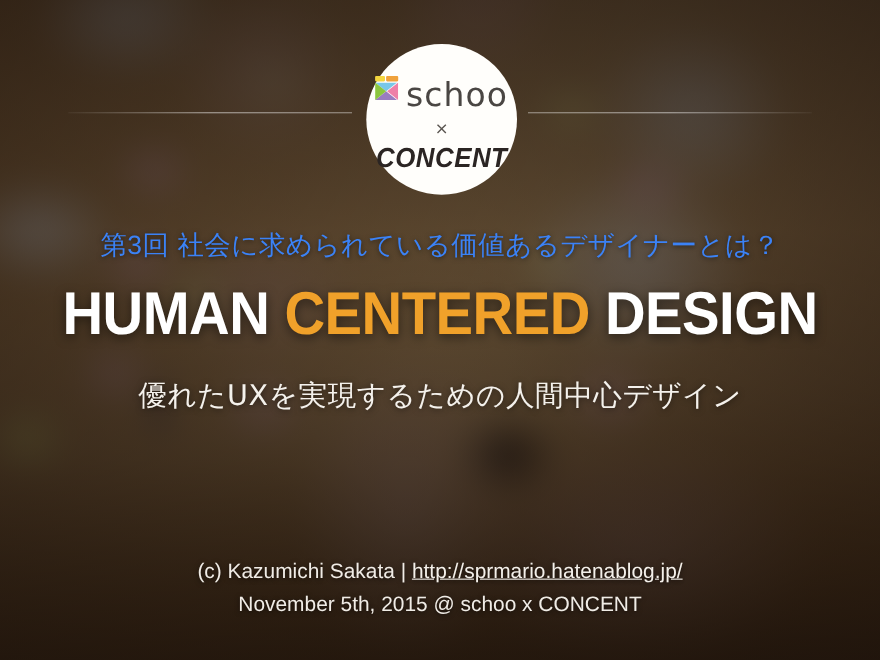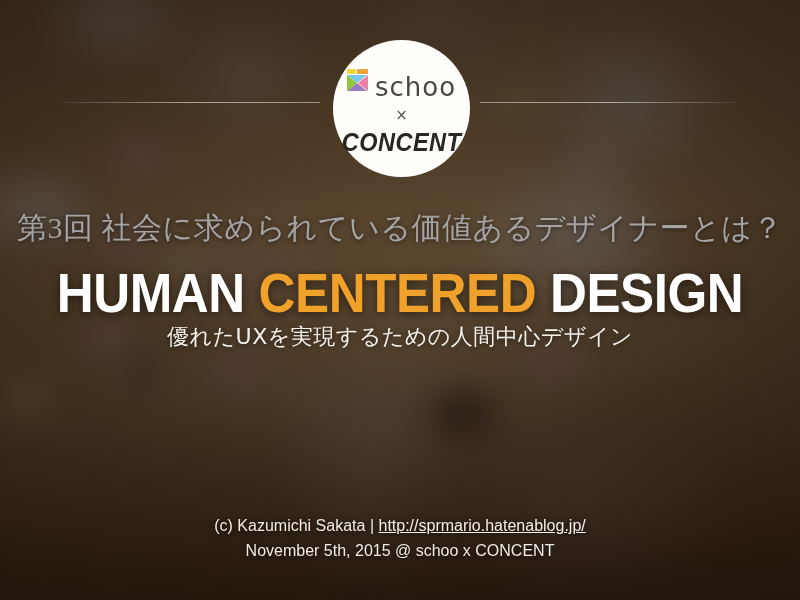--- a/index.html
+++ b/index.html
@@ -89,70 +89,70 @@
   .schoo-mark .bar.a { left:0;  width:9px;  background:#f4d63f; }
   .schoo-mark .bar.b { left:10px; width:11px; background:#f0a23c; }
   .schoo-mark .box { position:absolute; left:0; top:6px; width:21px; height:16px; overflow:hidden; }
   .schoo-mark .tri { position:absolute; width:0; height:0; }
   .tri.top   { top:0; left:0;  border-left:10.5px solid transparent; border-right:10.5px solid transparent; border-top:8px solid #79c7e8; }
   .tri.bot   { bottom:0; left:0; border-left:10.5px solid transparent; border-right:10.5px solid transparent; border-bottom:8px solid #9a7cc0; }
   .tri.lft   { left:0; top:0;  border-top:8px solid transparent; border-bottom:8px solid transparent; border-left:10.5px solid #8cc63f; }
   .tri.rgt   { right:0; top:0; border-top:8px solid transparent; border-bottom:8px solid transparent; border-right:10.5px solid #ef7fa8; }
   .schoo-word {
     font-family:"DejaVu Sans", sans-serif;
-    font-size:26px; font-weight:400; color:#4a4643;
+    font-size:30px; font-weight:400; color:#4a4643;
     letter-spacing:1px; line-height:1;margin-top:14px;
   }
   .cross-mark {
     font-family:"DejaVu Sans", sans-serif;
     font-size:15px; color:#5a5550; line-height:1;
     margin:7px 0 6px 0;
   }
   .concent-word {
     font-family:"Liberation Sans", sans-serif;
     font-size:25px; font-weight:700; font-style:italic;
     color:#2b2523; letter-spacing:.5px; line-height:1;
     transform:scaleX(.94);
   }
 
   
   #copy {
     position:absolute; left:0; right:0; top:208px;
     text-align:center;
   }
   #eyebrow {
-    font-family:Liberation Serif, serif;
-    font-size:30px; color:#a3a3a3; line-height:1.3;
+    font-family:Liberation Sans, sans-serif;
+    font-size:24px; color:#3b82f6; line-height:1.3;
     letter-spacing:.5px;
     text-shadow:0 1px 5px rgba(0,0,0,.55);
   }
   #headline {
     margin-top:18px;
     font-family:"Liberation Sans", sans-serif;
     font-size:55px; font-weight:700;
     line-height:1.04; letter-spacing:-.5px;
     color:#ffffff;
     transform:scaleX(.93);
     text-shadow:0 2px 10px rgba(0,0,0,.5);
   }
   #headline .accent { color:#f0a12a; }
   #subhead {
-    margin-top:0;
+    margin-top:28px;
     font-family:"DejaVu Sans", sans-serif;
-    font-size:22px; font-weight:400; color:#f4f1ec;
+    font-size:26px; font-weight:400; color:#f4f1ec;
     letter-spacing:.5px;
     text-shadow:0 1px 6px rgba(0,0,0,.55);
   }
 
   
   #footer {
     position:absolute; left:0; right:0; bottom:36px;
     text-align:center;
     font-family:"Liberation Sans", sans-serif;
-    font-size:16px; color:#f0ece6; line-height:1.55;
+    font-size:19px; color:#f0ece6; line-height:1.55;
     text-shadow:0 1px 5px rgba(0,0,0,.6);
   }
   #footer .url { text-decoration:underline; color:#f4f0ea; }
   #footer .line2 { display:block; }
 </style>
 </head>
 <body>
 
 <div id="slide">
 

